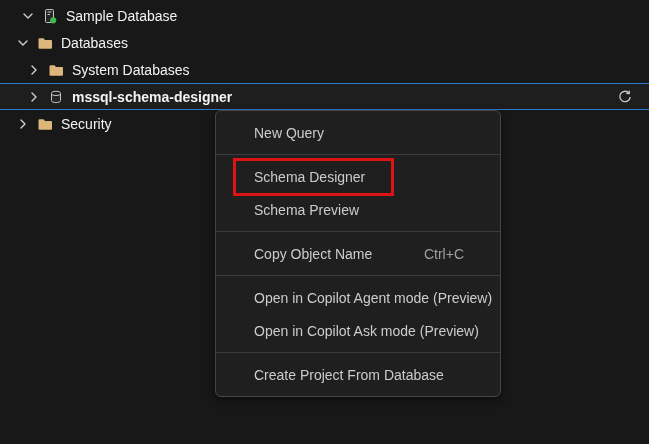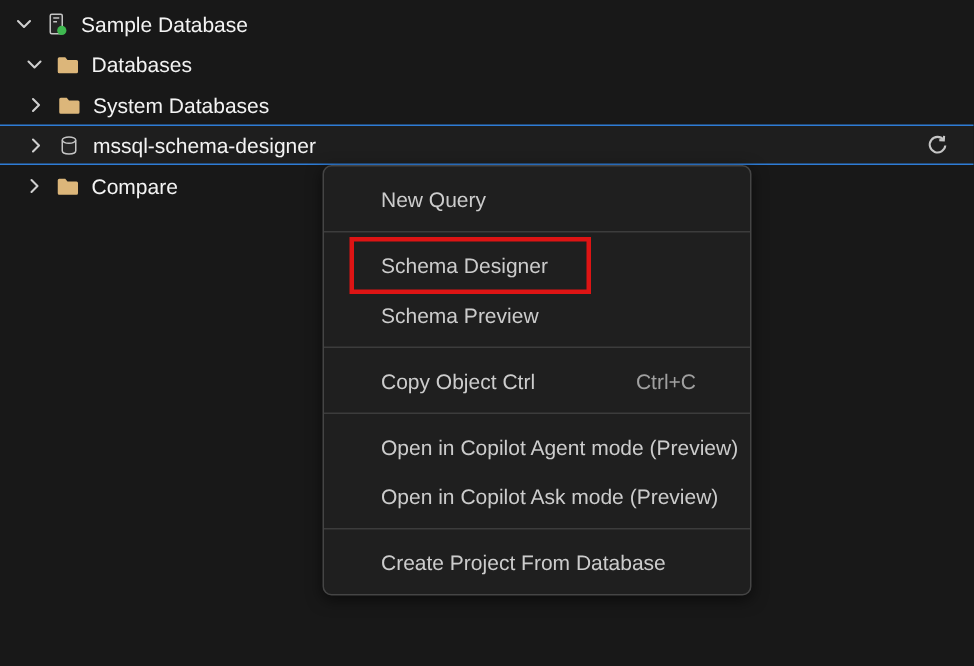--- a/index.html
+++ b/index.html
@@ -18,24 +18,25 @@
   
   .tree{position:absolute;top:2px;left:0;right:0;}
   .tree-row{
     display:flex;align-items:center;height:27px;width:100%;
     cursor:pointer;color:var(--tree-text);font-size:14px;
   }
   .tree-row.selected{
     background:var(--row-selected-bg);
     border-top:1px solid var(--focus-blue);
     border-bottom:1px solid var(--focus-blue);
+    font-weight:bold;
   }
-  .indent-0{padding-left:8px;}
+  .indent-0{padding-left:20px;}
   .indent-1{padding-left:15px;}
-  .indent-2{padding-left:16px;text-align:right;}
+  .indent-2{padding-left:26px;text-align:right;}
   .twisty{width:16px;height:16px;flex:0 0 16px;display:flex;align-items:center;justify-content:center;}
   .tree-icon{width:16px;height:16px;flex:0 0 16px;margin-left:6px;margin-right:8px;display:flex;align-items:center;justify-content:center;}
   .tree-label{white-space:nowrap;}
   .row-action{
     margin-left:auto;margin-right:15px;width:18px;height:18px;
     display:flex;align-items:center;justify-content:center;cursor:pointer;
   }
   .c-stroke{stroke:var(--icon-gray);fill:none;}
   .c-fill-dark{fill:#252525;}
   .c-green{fill:var(--status-green);}
@@ -137,21 +138,21 @@
     <span class="twisty">
       <svg width="16" height="16" viewBox="0 0 16 16">
           <path class="chev" d="M6 4l4 4-4 4"></path>
         </svg>
     </span>
     <span class="tree-icon">
       <svg width="16" height="16" viewBox="0 0 16 16">
         <path class="c-folder" d="M1.5 3.2h5l1.5 1.8h6a1 1 0 0 1 1 1v6.8a1 1 0 0 1-1 1h-11.5a1 1 0 0 1-1-1V4.2a1 1 0 0 1 1-1z"></path>
       </svg>
     </span>
-    <span class="tree-label">Compare</span>
+    <span class="tree-label">Security</span>
   </div>
 
 </div>
 
 <div class="context-menu">
   <div class="menu-group">
     <div class="menu-item">
       <span>New Query</span>
     </div>
   </div>
@@ -160,21 +161,21 @@
     <div class="menu-item">
       <span>Schema Designer</span>
     </div>
     <div class="menu-item">
       <span>Schema Preview</span>
     </div>
   </div>
   <div class="menu-sep"></div>
   <div class="menu-group">
     <div class="menu-item">
-      <span>Copy Object Ctrl</span>
+      <span>Copy Object Name</span>
       <span class="menu-shortcut">Ctrl+C</span>
     </div>
   </div>
   <div class="menu-sep"></div>
   <div class="menu-group">
     <div class="menu-item">
       <span>Open in Copilot Agent mode (Preview)</span>
     </div>
     <div class="menu-item">
       <span>Open in Copilot Ask mode (Preview)</span>

